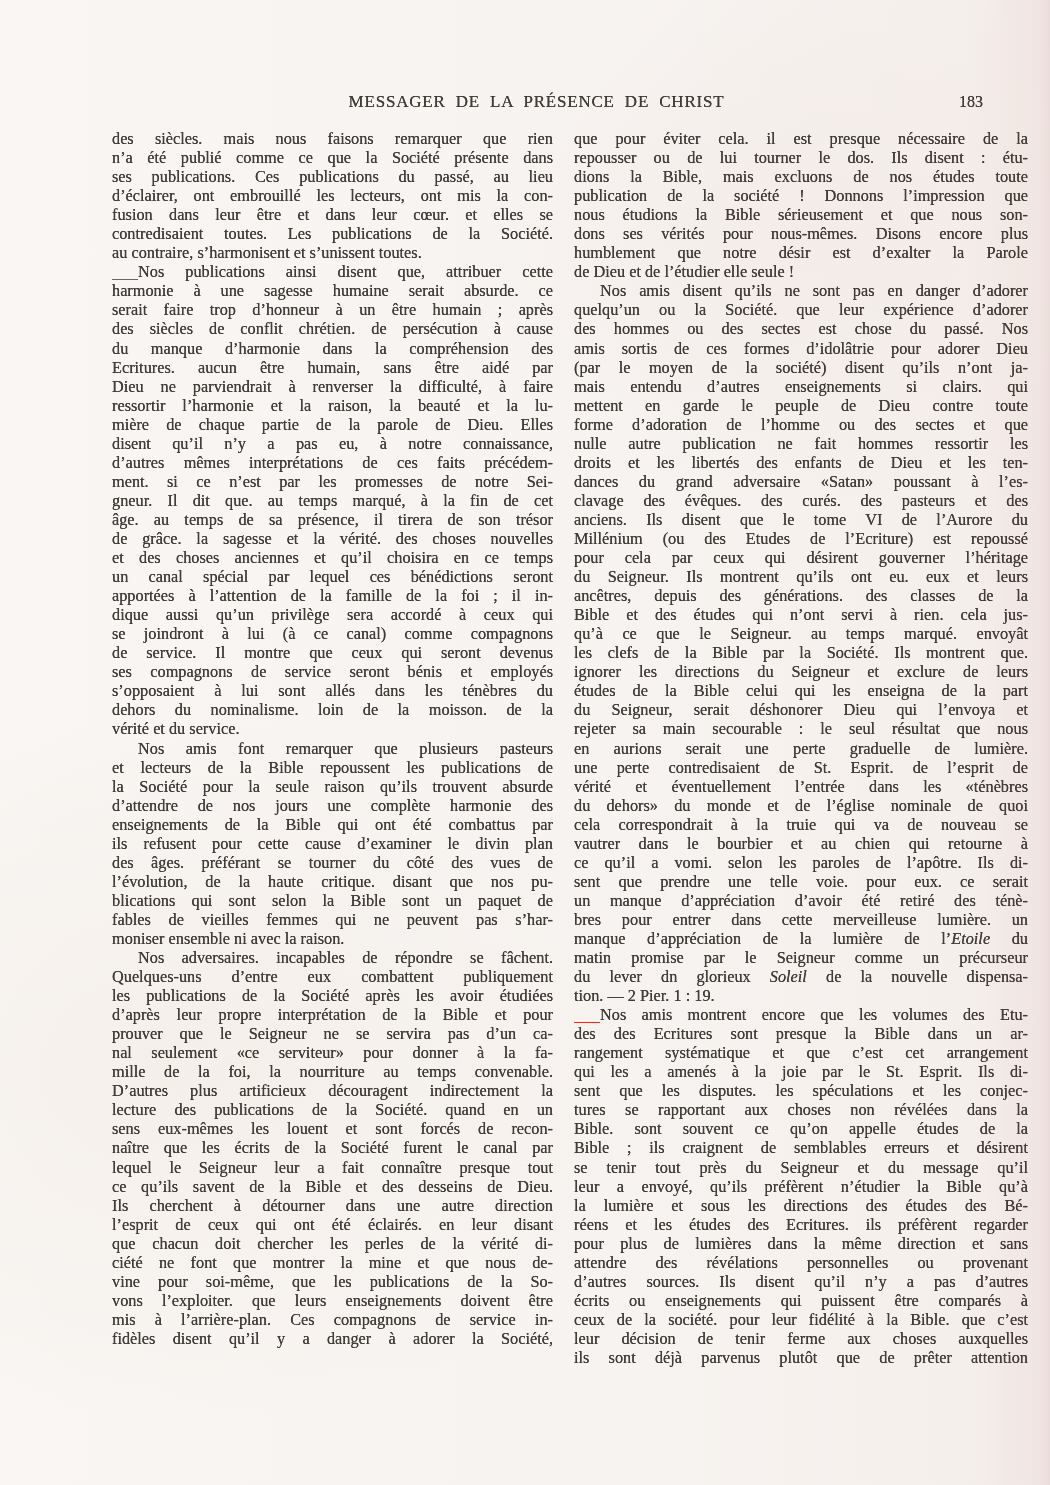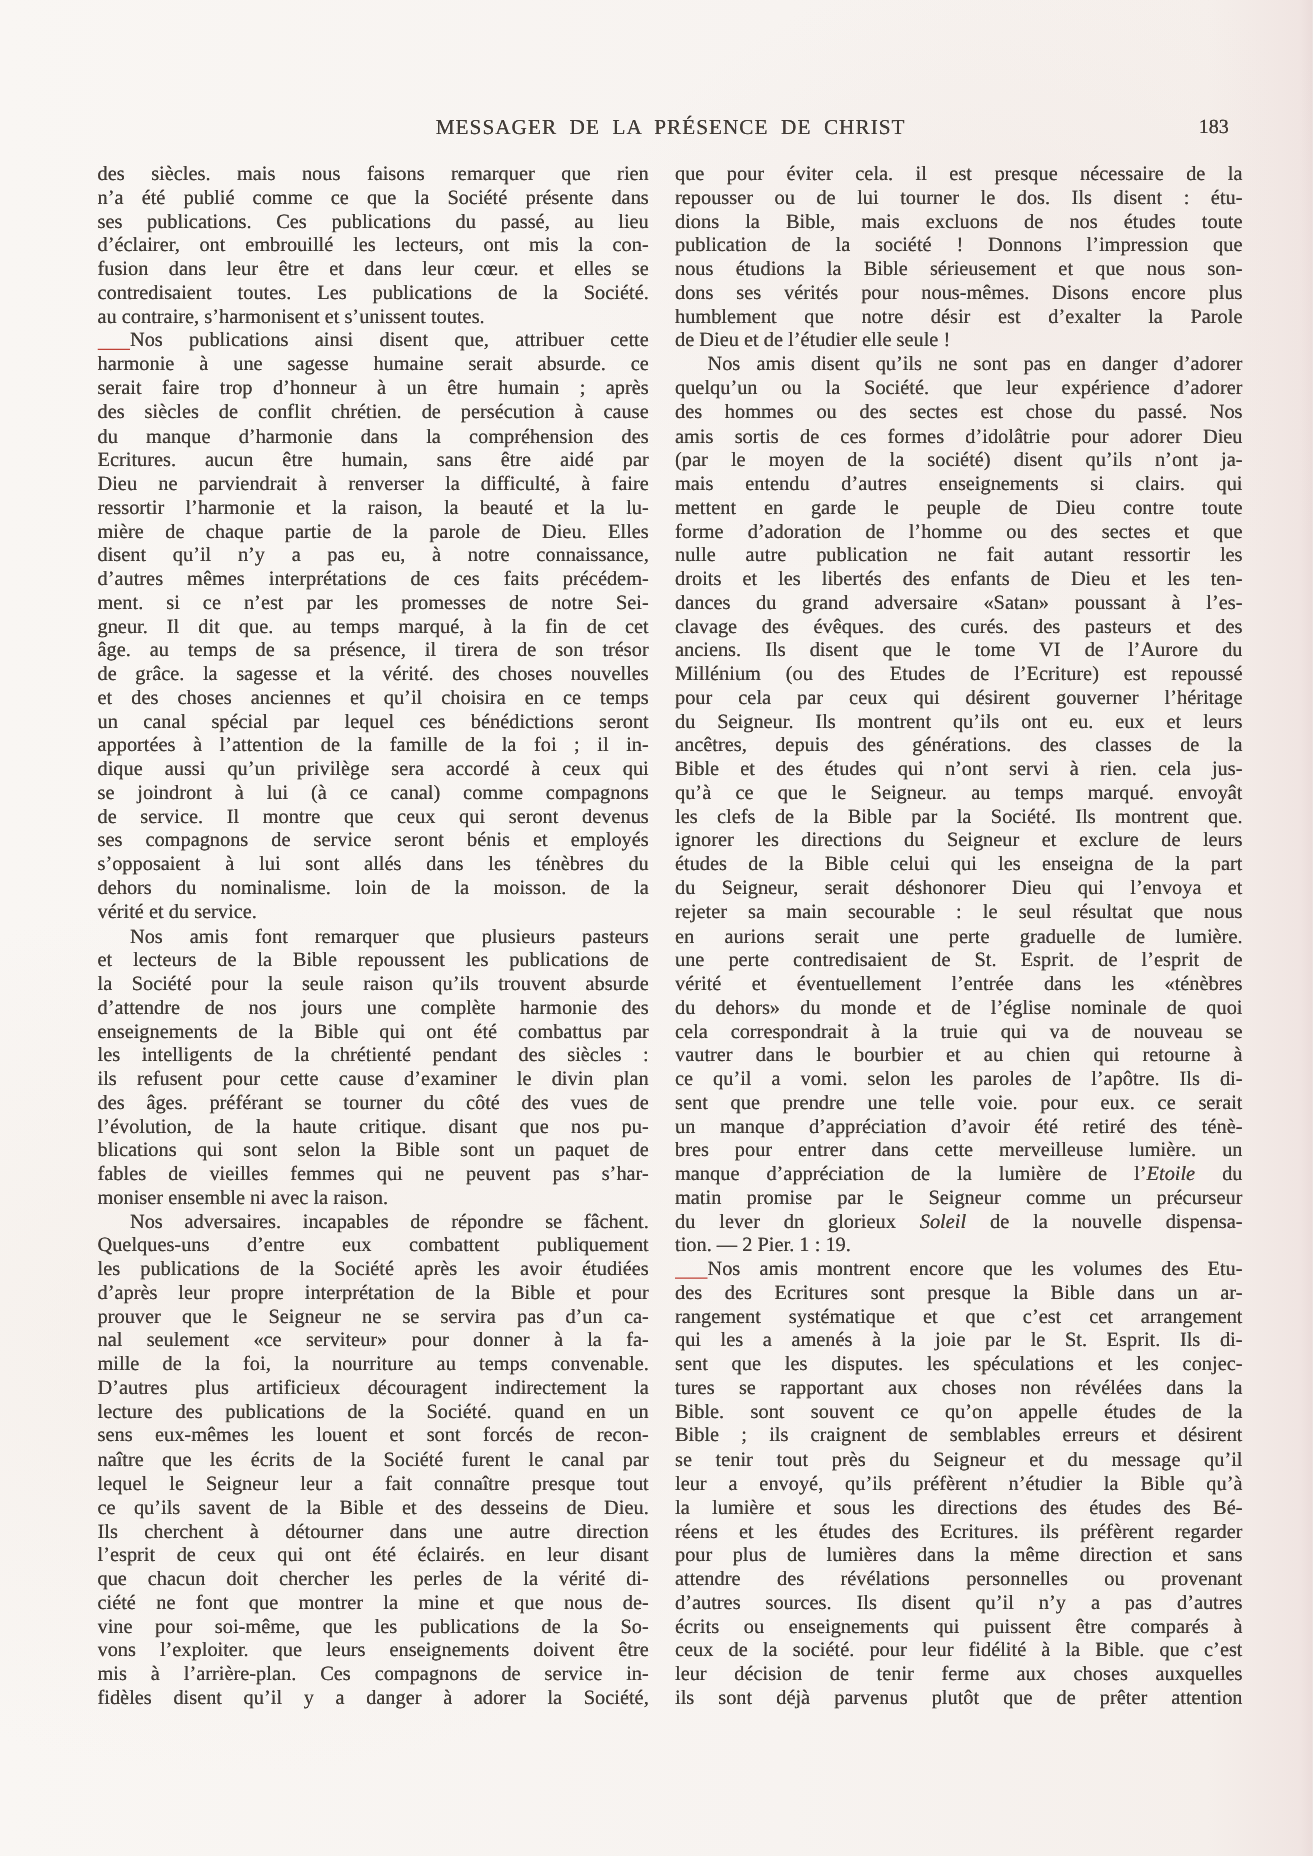--- a/index.html
+++ b/index.html
@@ -30,20 +30,21 @@
   .pageno{
     position:absolute;right:12px;top:1px;font-size:16px;
     text-shadow:0 0 .3px currentColor;
     text-align:right;
   }
   .col{
     position:absolute;top:129px;
     font-size:16.3px;line-height:19.05px;
     color:var(--ink);
     text-shadow:0 0 .3px currentColor;
+    margin-left:34px;
   }
   .col.left{left:78px;width:441px;}
   .col.right{left:540px;width:454px;}
   .line{
     height:19.05px;overflow:hidden;
     text-align:justify;text-align-last:justify;
     text-justify:inter-word;
     white-space:normal;
   }
   .line.end{text-align-last:left;}
@@ -92,21 +93,20 @@
       <div class="line"><span class="u">de service.</span><span> Il montre que ceux qui seront devenus</span></div>
       <div class="line"><span>ses compagnons de service seront bénis et employés</span></div>
       <div class="line"><span>s’opposaient à lui sont allés dans les ténèbres du</span></div>
       <div class="line"><span>dehors du nominalisme. loin de la moisson. de la</span></div>
       <div class="line end"><span>vérité et du service.</span></div>
       <div class="line ind"><span>Nos amis font remarquer que plusieurs pasteurs</span></div>
       <div class="line"><span>et lecteurs de la Bible repoussent les publications de</span></div>
       <div class="line"><span>la Société pour la seule raison qu’ils trouvent absurde</span></div>
       <div class="line"><span>d’attendre de nos jours une complète harmonie des</span></div>
       <div class="line"><span>enseignements de la Bible qui ont été combattus par</span></div>
-      <div class="line"><span>les intelligents de la chrétienté pendant des siècles :</span></div>
       <div class="line"><span>ils refusent pour cette cause d’examiner le divin plan</span></div>
       <div class="line"><span>des âges. préférant se tourner du côté des vues de</span></div>
       <div class="line"><span>l’évolution, de la haute critique. disant que nos pu-</span></div>
       <div class="line"><span>blications qui sont selon la Bible sont un paquet de</span></div>
       <div class="line"><span>fables de vieilles femmes qui ne peuvent pas s’har-</span></div>
       <div class="line end"><span>moniser ensemble ni avec la raison.</span></div>
       <div class="line ind"><span>Nos adversaires. incapables de répondre se fâchent.</span></div>
       <div class="line"><span>Quelques-uns d’entre eux combattent publiquement</span></div>
       <div class="line"><span>les publications de la Société après les avoir étudiées</span></div>
       <div class="line"><span>d’après leur propre interprétation de la Bible et pour</span></div>
@@ -138,21 +138,21 @@
       <div class="line"><span>humblement que notre désir est d’exalter la Parole</span></div>
       <div class="line end"><span>de Dieu et de l’étudier elle seule !</span></div>
       <div class="line ind"><span>Nos amis disent qu’ils ne sont pas en danger d’adorer</span></div>
       <div class="line"><span>quelqu’un ou la Société. que leur expérience d’adorer</span></div>
       <div class="line"><span>des hommes ou des sectes est chose du passé.  Nos</span></div>
       <div class="line"><span>amis sortis de ces formes d’idolâtrie pour adorer Dieu</span></div>
       <div class="line"><span>(par le moyen de la société) disent qu’ils n’ont ja-</span></div>
       <div class="line"><span>mais entendu d’autres enseignements si clairs. qui</span></div>
       <div class="line"><span>mettent en garde le peuple de Dieu contre toute</span></div>
       <div class="line"><span>forme d’adoration de l’homme ou des sectes et que</span></div>
-      <div class="line"><span>nulle autre publication ne fait autant ressortir les</span></div>
+      <div class="line"><span>nulle autre publication ne fait hommes ressortir les</span></div>
       <div class="line"><span>droits et les libertés des enfants de Dieu et les ten-</span></div>
       <div class="line"><span>dances du grand adversaire «Satan» poussant à l’es-</span></div>
       <div class="line"><span>clavage des évêques. des curés. des pasteurs et des</span></div>
       <div class="line"><span>anciens.  Ils disent que le tome VI de l’Aurore du</span></div>
       <div class="line"><span>Millénium (ou des Etudes de l’Ecriture) est repoussé</span></div>
       <div class="line"><span>pour cela par ceux qui désirent gouverner l’héritage</span></div>
       <div class="line"><span>du Seigneur. Ils montrent qu’ils ont eu. eux et leurs</span></div>
       <div class="line"><span>ancêtres, depuis des générations. des classes de la</span></div>
       <div class="line"><span>Bible et des études qui n’ont servi à rien. cela jus-</span></div>
       <div class="line"><span>qu’à ce que le Seigneur. au temps marqué. envoyât</span></div>

